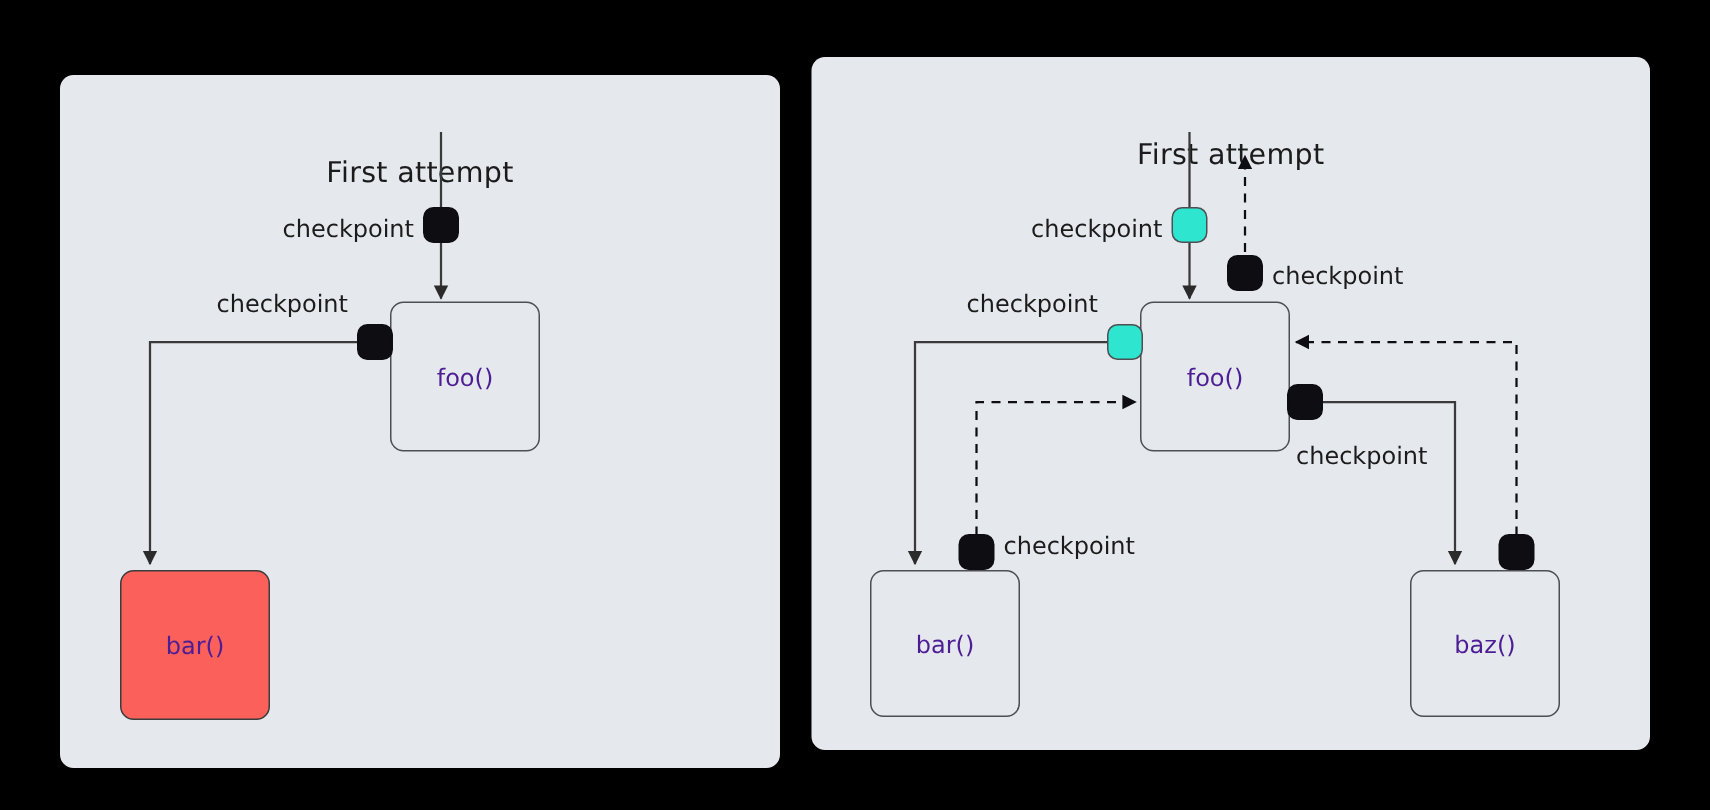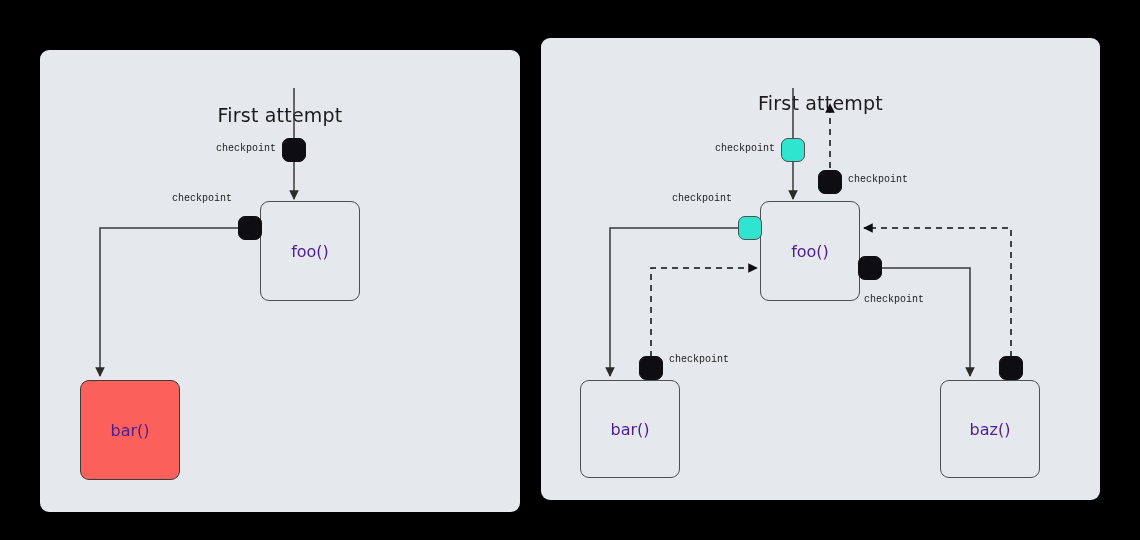--- a/index.html
+++ b/index.html
@@ -62,24 +62,23 @@
     width: 24px;
     height: 24px;
     border-radius: 7px;
     box-sizing: border-box;
   }
   .cp-dot.dark { background: #0d0d12; border: 1.4px solid #0d0d12; }
   .cp-dot.live { background: #2EE6D0; border: 1.6px solid #4d4f52; }
 
   .cp-label {
     position: absolute;
-    font-size: 10px;
+    font-size: 16px;
     color: #1b1b1b;
     white-space: nowrap;
-    font-family: Liberation Mono, monospace;
   }
   .cp-label.right-align { text-align: right; }
 </style>
 </head>
 <body>
 
 <div id="root">
 
   <div class="panel" id="panel-first">
     <div class="panel-title">First attempt</div>

